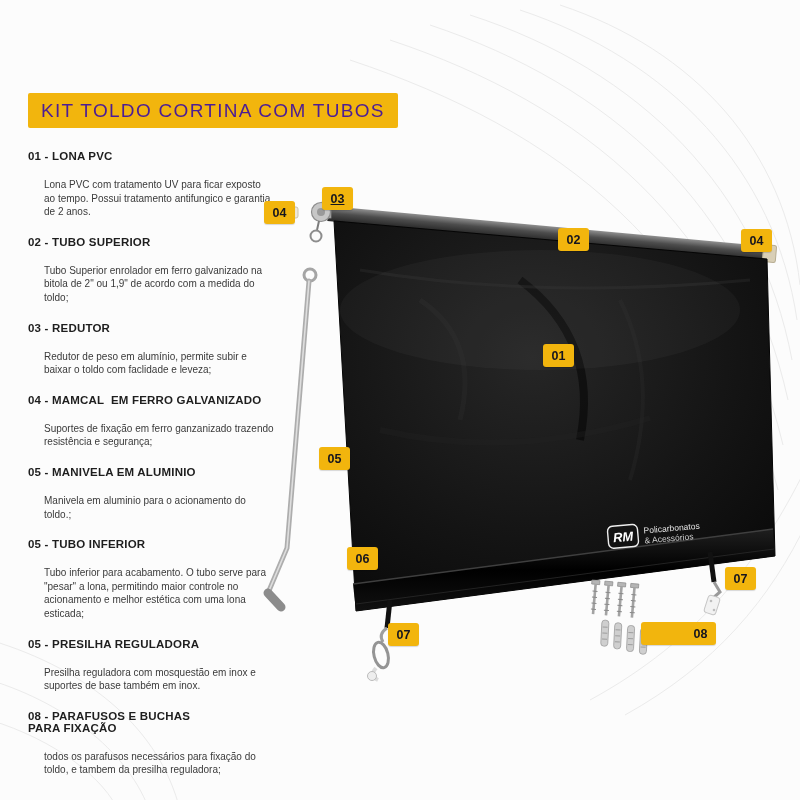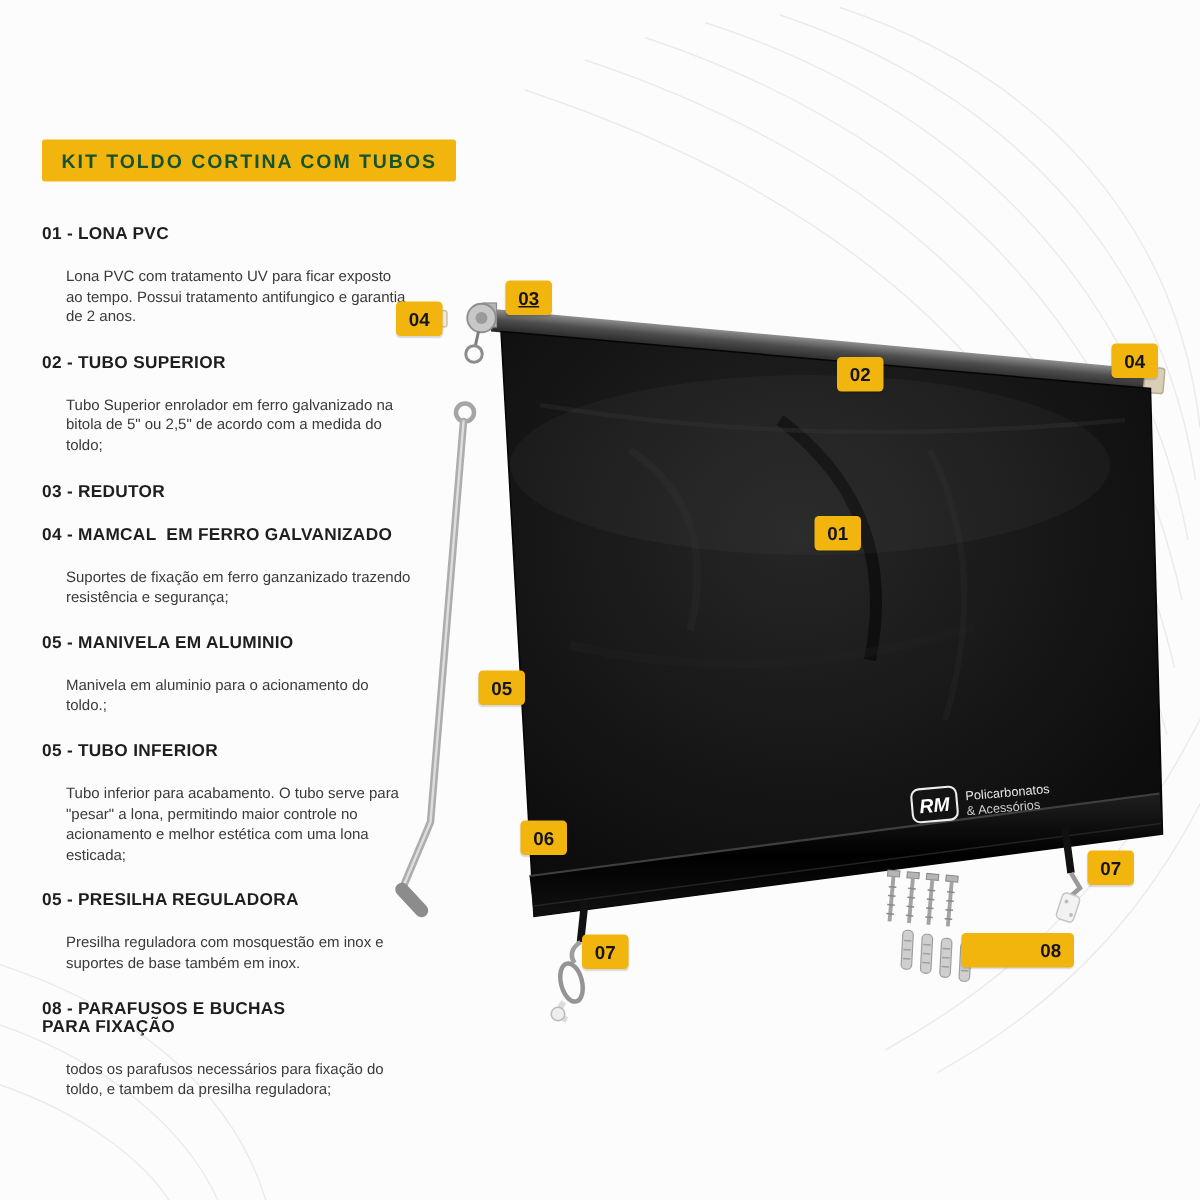--- a/index.html
+++ b/index.html
@@ -3,22 +3,22 @@
 <meta charset="utf-8">
 <style>
   html, body { margin: 0; padding: 0; width: 800px; height: 800px; }
   body { font-family: "Liberation Sans", sans-serif; background: #fcfcfc; }
   .canvas { position: relative; width: 800px; height: 800px; overflow: hidden; background: #fcfcfc; }
 
   .scene { position: absolute; inset: 0; z-index: 1; pointer-events: none; }
 
   .title-badge {
     position: absolute; left: 28px; top: 93px; z-index: 2;
-    background: var(--accent-yellow, #F2B50D); color: #14532d;
-    padding: 7px 13px 6px; font-size: 13px; font-weight: 700;
+    background: var(--accent-yellow, #F2B50D); color: #4c1d95;
+    padding: 7px 13px 6px; font-size: 19px; font-weight: 400;
     letter-spacing: 1.3px; border-radius: 2px; white-space: nowrap;
   }
 
   .parts { position: absolute; left: 28px; top: 150px; width: 262px; z-index: 2; }
   .part { margin-bottom: 17px; }
   .part h3 {
     font-size: 11.5px; font-weight: bold; color: #1e1e1e;
     margin: 0 0 5px; letter-spacing: .2px; white-space: pre-wrap;
   }
   .part p {
@@ -26,23 +26,23 @@
     white-space: pre-wrap;
   }
 
   .badge {
     position: absolute; z-index: 3; width: 31px; height: 23px;
     background: var(--accent-yellow, #F2B50D); color: #15151f;
     font-size: 12.5px; font-weight: bold; border-radius: 3px;
     display: flex; align-items: center; justify-content: center;
     box-shadow: 0 1px 1px rgba(0,0,0,.15);
   }
-  .b-03  { left: 337px; top: 187px; text-decoration: underline; }
+  .b-03  { left: 322px; top: 187px; text-decoration: underline; }
   .b-04a { left: 264px; top: 201px; }
-  .b-02  { left: 558px; top: 238px; }
+  .b-02  { left: 558px; top: 228px; }
   .b-04b { left: 741px; top: 229px; }
   .b-01  { left: 543px; top: 344px; }
   .b-05  { left: 279px; top: 447px; margin-left: 40px; }
   .b-06  { left: 347px; top: 547px; text-align: center; }
   .b-07a { left: 388px; top: 623px; }
   .b-08  { left: 641px; top: 622px; padding-left: 44px; }
   .b-07b { left: 725px; top: 567px; }
 </style>
 </head>
 <body>
@@ -214,24 +214,25 @@
 
   <div class="title-badge">KIT TOLDO CORTINA COM TUBOS</div>
 
   <div class="parts">
     <div class="part">
       <h3>01 - LONA PVC</h3>
       <p>Lona PVC com tratamento UV para ficar exposto ao tempo. Possui tratamento antifungico e garantia de 2 anos.</p>
     </div>
     <div class="part">
       <h3>02 - TUBO SUPERIOR</h3>
-      <p>Tubo Superior enrolador em ferro galvanizado na bitola de 5" ou 2,5" de acordo com a medida do toldo;</p>
+      <p>Tubo Superior enrolador em ferro galvanizado na bitola de 2" ou 1,9" de acordo com a medida do toldo;</p>
     </div>
     <div class="part">
       <h3>03 - REDUTOR</h3>
+      <p>Redutor de peso em alumínio, permite subir e baixar o toldo com faclidade e leveza;</p>
     </div>
     <div class="part">
       <h3>04 - MAMCAL  EM FERRO GALVANIZADO</h3>
       <p>Suportes de fixação em ferro ganzanizado trazendo resistência e segurança;</p>
     </div>
     <div class="part">
       <h3>05 - MANIVELA EM ALUMINIO</h3>
       <p>Manivela em aluminio para o acionamento do toldo.;</p>
     </div>
     <div class="part">

